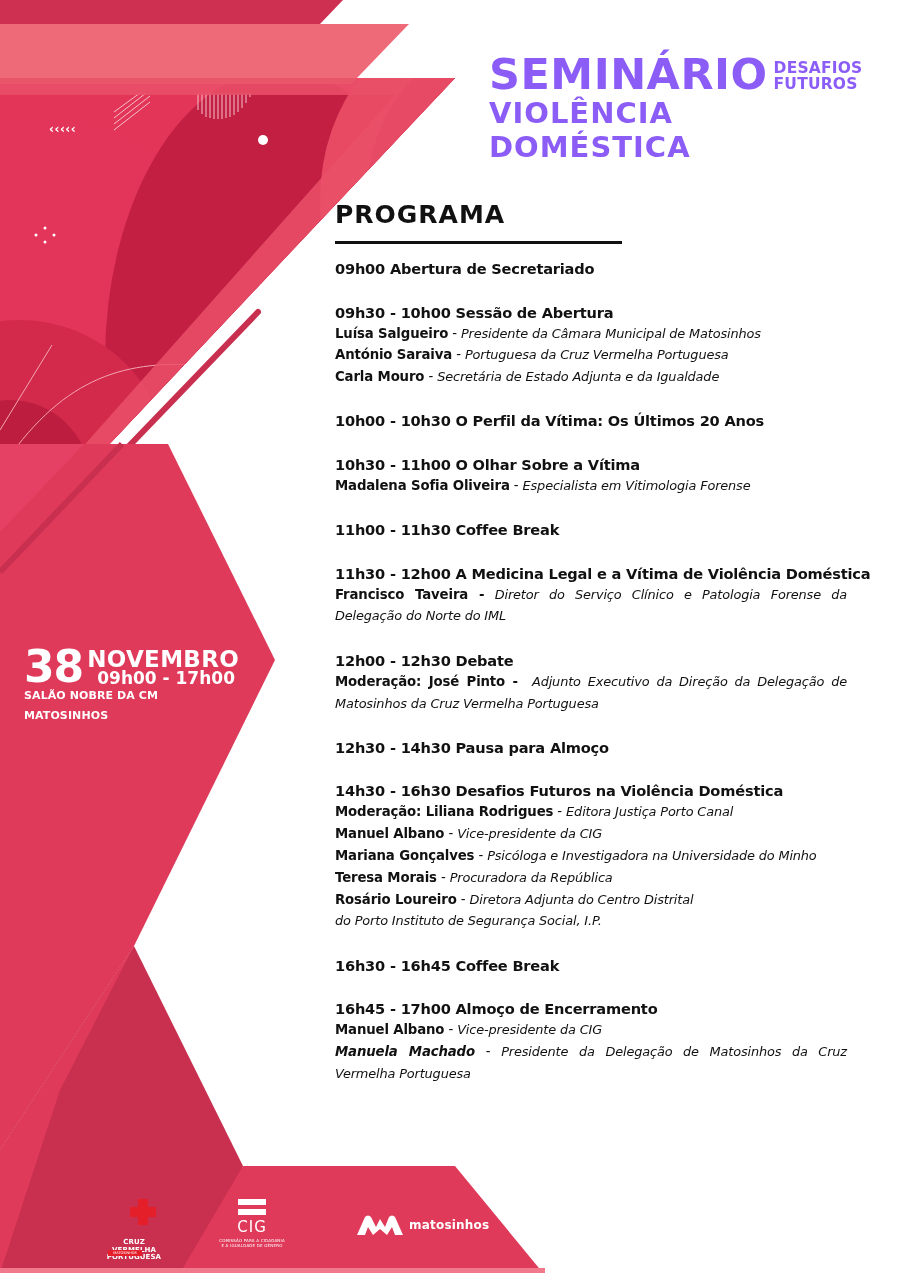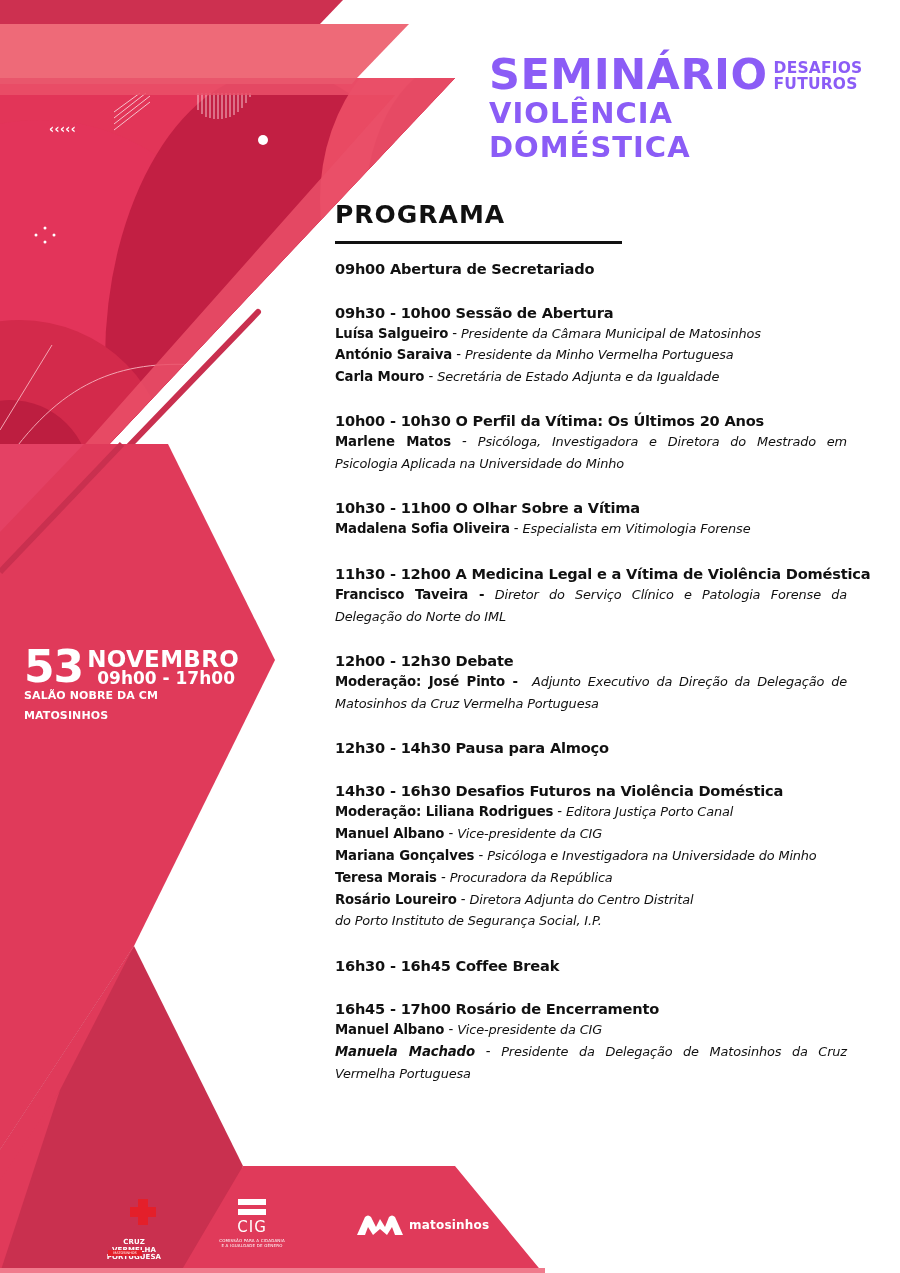--- a/index.html
+++ b/index.html
@@ -142,30 +142,32 @@
 <div class="program">
   <div class="program-heading">PROGRAMA</div>
   <div class="program-rule"></div>
   <div id="sessions">
       <div class="session">
         <div class="session-title">09h00 Abertura de Secretariado</div>
       </div>
       <div class="session">
         <div class="session-title">09h30 - 10h00 Sessão de Abertura</div>
         <div class="speaker"><span class="name">Luísa Salgueiro</span><span class="sep" style="white-space: pre;"> - </span><span class="role">Presidente da Câmara Municipal de Matosinhos</span></div>
-        <div class="speaker"><span class="name">António Saraiva</span><span class="sep" style="white-space: pre;"> - </span><span class="role">Presidente da Minho Vermelha Portuguesa</span></div>
+        <div class="speaker"><span class="name">António Saraiva</span><span class="sep" style="white-space: pre;"> - </span><span class="role">Portuguesa da Cruz Vermelha Portuguesa</span></div>
         <div class="speaker"><span class="name">Carla Mouro</span><span class="sep" style="white-space: pre;"> - </span><span class="role">Secretária de Estado Adjunta e da Igualdade</span></div>
       </div>
       <div class="session">
         <div class="session-title">10h00 - 10h30 O Perfil da Vítima: Os Últimos 20 Anos</div>
-        <div class="speaker"><span class="name">Marlene Matos</span><span class="sep" style="white-space: pre;"> - </span><span class="role">Psicóloga, Investigadora e Diretora do Mestrado em Psicologia Aplicada na Universidade do Minho</span></div>
       </div>
       <div class="session">
         <div class="session-title">10h30 - 11h00 O Olhar Sobre a Vítima</div>
         <div class="speaker"><span class="name">Madalena Sofia Oliveira</span><span class="sep" style="white-space: pre;"> - </span><span class="role">Especialista em Vitimologia Forense</span></div>
+      </div>
+      <div class="session">
+        <div class="session-title">11h00 - 11h30 Coffee Break</div>
       </div>
       <div class="session">
         <div class="session-title">11h30 - 12h00 A Medicina Legal e a Vítima de Violência Doméstica</div>
         <div class="speaker"><span class="name">Francisco Taveira -</span><span class="sep" style="white-space: pre;"> </span><span class="role">Diretor do Serviço Clínico e Patologia Forense da Delegação do Norte do IML</span></div>
       </div>
       <div class="session">
         <div class="session-title">12h00 - 12h30 Debate</div>
         <div class="speaker"><span class="name">Moderação: José Pinto -</span><span class="sep" style="white-space: pre;">  </span><span class="role">Adjunto Executivo da Direção da Delegação de Matosinhos da Cruz Vermelha Portuguesa</span></div>
       </div>
       <div class="session">
@@ -177,30 +179,30 @@
         <div class="speaker"><span class="name">Manuel Albano</span><span class="sep" style="white-space: pre;"> - </span><span class="role">Vice-presidente da CIG</span></div>
         <div class="speaker"><span class="name">Mariana Gonçalves</span><span class="sep" style="white-space: pre;"> - </span><span class="role">Psicóloga e Investigadora na Universidade do Minho</span></div>
         <div class="speaker"><span class="name">Teresa Morais</span><span class="sep" style="white-space: pre;"> - </span><span class="role">Procuradora da República</span></div>
         <div class="speaker"><span class="name">Rosário Loureiro</span><span class="sep" style="white-space: pre;"> - </span><span class="role">Diretora Adjunta do Centro Distrital</span></div>
         <div class="speaker"><span class="role">do Porto Instituto de Segurança Social, I.P.</span></div>
       </div>
       <div class="session">
         <div class="session-title">16h30 - 16h45 Coffee Break</div>
       </div>
       <div class="session">
-        <div class="session-title">16h45 - 17h00 Rosário de Encerramento</div>
+        <div class="session-title">16h45 - 17h00 Almoço de Encerramento</div>
         <div class="speaker"><span class="name">Manuel Albano</span><span class="sep" style="white-space: pre;"> - </span><span class="role">Vice-presidente da CIG</span></div>
         <div class="speaker"><span class="name it">Manuela Machado</span><span class="sep" style="white-space: pre;"> - </span><span class="role">Presidente da Delegação de Matosinhos da Cruz Vermelha Portuguesa</span></div>
       </div>
     </div>
 </div>
 
 <div class="date-block">
   <div class="date-row">
-    <span class="date-day">53</span>
+    <span class="date-day">38</span>
     <div class="date-right">
       <div class="date-month">NOVEMBRO</div>
       <div class="date-time">09h00 - 17h00</div>
     </div>
   </div>
   <div class="venue">SALÃO NOBRE DA CM</div>
   <div class="venue" style="margin-top:0">MATOSINHOS</div>
 </div>
 
 <div class="logos">

